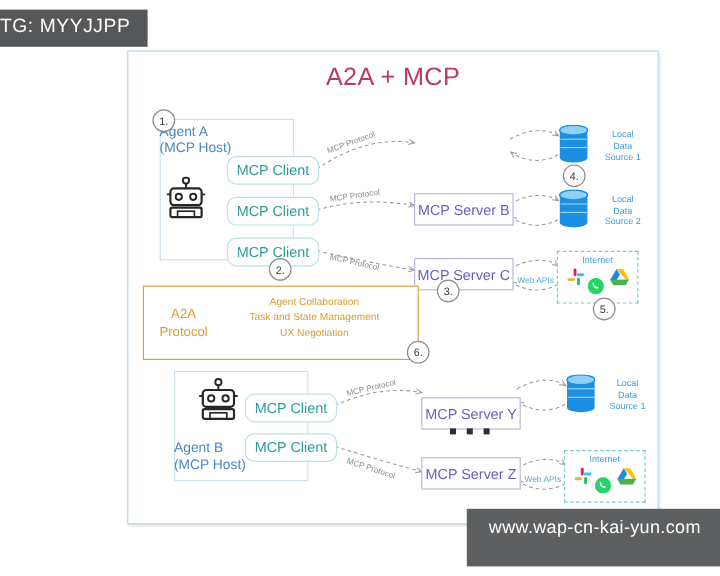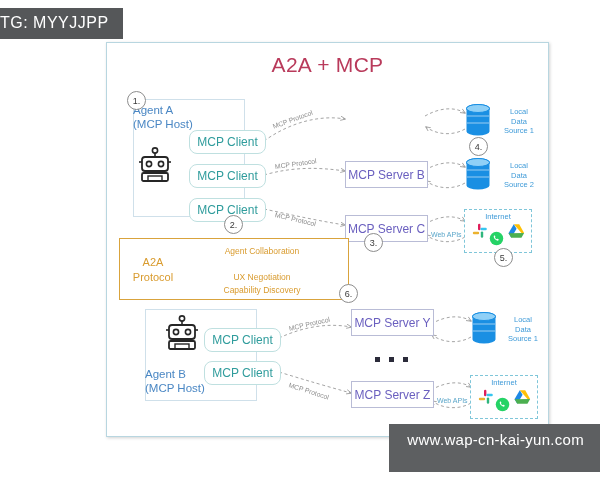--- a/index.html
+++ b/index.html
@@ -247,22 +247,22 @@
         </svg>
       </div>
     </div>
 
     <div class="abs a2a-box" style="left:12px;top:195px;width:228px;height:60px;">
       <div class="a2a-name" style="left:2px;top:16px;width:62px;">
         <span>A2A</span><br>
         <span>Protocol</span>
       </div>
       <div class="a2a-feature" style="left:62px;top:7px;">Agent Collaboration</div>
+      <div class="a2a-feature" style="left:62px;top:20px;">Task and State Management</div>
       <div class="a2a-feature" style="left:62px;top:33px;">UX Negotiation</div>
-      <div class="a2a-feature" style="left:62px;top:46px;">Capability Discovery</div>
     </div>
 
     <div class="abs host-box" style="left:38px;top:266px;width:110px;height:90px;"></div>
 
     <div class="abs" style="left:57px;top:272px;width:36px;height:36px;">
       <svg viewBox="0 0 36 36" width="36" height="36">
         <circle cx="18" cy="3.5" r="2.6" fill="none" stroke="#262626" stroke-width="1.6"></circle>
         <line x1="18" y1="6" x2="18" y2="10" stroke="#262626" stroke-width="1.6"></line>
         <rect x="5" y="10" width="26" height="14" rx="3" fill="none" stroke="#262626" stroke-width="1.8"></rect>
         <circle cx="12" cy="17" r="2.6" fill="none" stroke="#262626" stroke-width="1.6"></circle>
@@ -278,21 +278,21 @@
       <div class="host-label" style="position:relative;">Agent B</div>
       <div class="host-label" style="position:relative;">(MCP Host)</div>
     </div>
 
     <div class="abs client" style="left:97px;top:285px;width:75px;height:22px;">MCP Client</div>
     <div class="abs client" style="left:97px;top:318px;width:75px;height:22px;">MCP Client</div>
 
     <div class="proto" style="left:182px;top:282px;transform:rotate(-13deg);">MCP Protocol</div>
     <div class="proto" style="left:182px;top:338px;transform:rotate(18deg);">MCP Protocol</div>
 
-    <div class="abs server" style="left:244px;top:266px;width:81px;height:25px;">MCP Server Y</div>
+    <div class="abs server" style="left:244px;top:288px;width:81px;height:25px;">MCP Server Y</div>
     <div class="abs server" style="left:244px;top:338px;width:81px;height:25px;">MCP Server Z</div>
 
     <div class="dots" style="left:268px;top:314px;">
       <i></i>
         <i></i>
         <i></i>
     </div>
 
     <div class="abs" style="left:364px;top:269px;width:26px;height:33px;">
       <svg viewBox="0 0 26 33" width="26" height="33">

